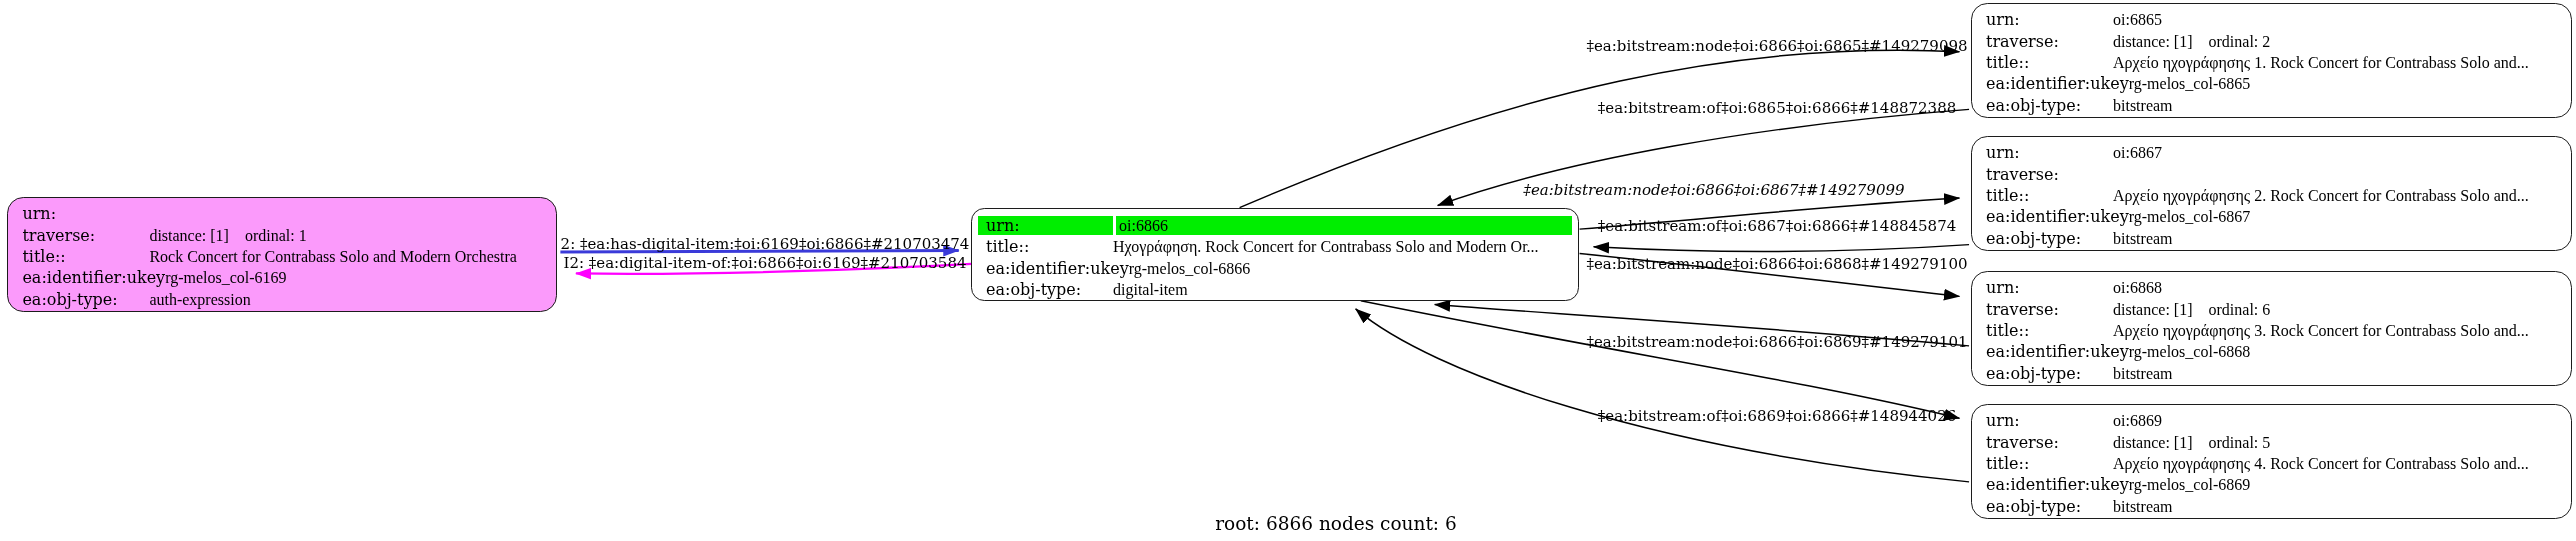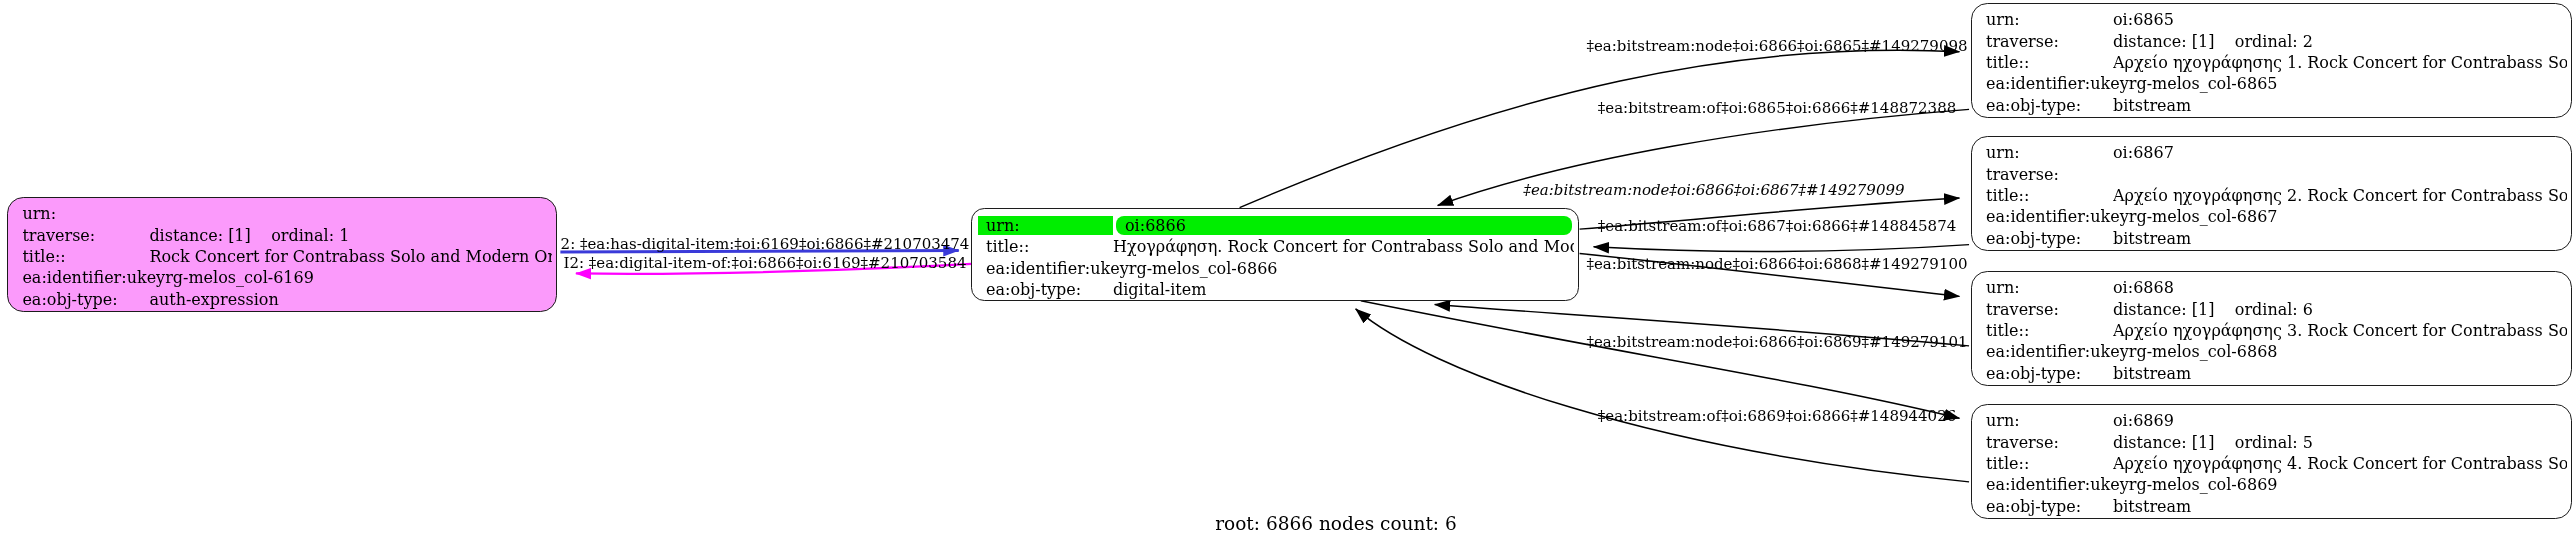--- a/index.html
+++ b/index.html
@@ -3,25 +3,25 @@
 <meta charset="utf-8">
 <style>
   html,body{margin:0;padding:0;background:#ffffff;}
   #canvas{position:relative;width:2576px;height:541px;background:#ffffff;
           font-family:"DejaVu Serif", "Liberation Serif", serif;color:#000;overflow:hidden;}
   svg.edges{position:absolute;left:0;top:0;width:2576px;height:541px;}
   .node{position:absolute;box-sizing:border-box;background:#fff;border:1.5px solid #1c1c1c;
         border-radius:16.3px;padding:5.2px 4.4px;font-size:16px;}
   .row{display:flex;align-items:center;height:21.4px;line-height:21.4px;}
   .row .k{flex:0 0 127px;padding-left:9.6px;white-space:pre;}
-  .row .v{flex:1 1 auto;white-space:pre;overflow:hidden;}
+  .row .v{flex:1 1 auto;white-space:pre;overflow:hidden;font-family:Liberation Serif, serif;}
   .node.violet{background:#fb9afb;}
   .row.hl{margin:1.5px 1.5px 1.5px 1.5px;height:19px;line-height:19px;}
   .row.hl .k{background:#00ee00;margin-right:3px;padding-left:8.1px;}
-  .row.hl .v{background:#00ee00;padding-left:9px;border-radius:8px;}
+  .row.hl .v{background:#00ee00;padding-left:3px;}
   .elabel{position:absolute;font-size:15px;white-space:pre;text-align:center;
           transform:translateX(-50%);}
   .caption{position:absolute;left:1288px;top:513px;transform:translateX(-50%);
            font-size:18.5px;white-space:pre;margin-left:48px;}
 </style>
 </head>
 <body>
 
 <div id="canvas">
 

